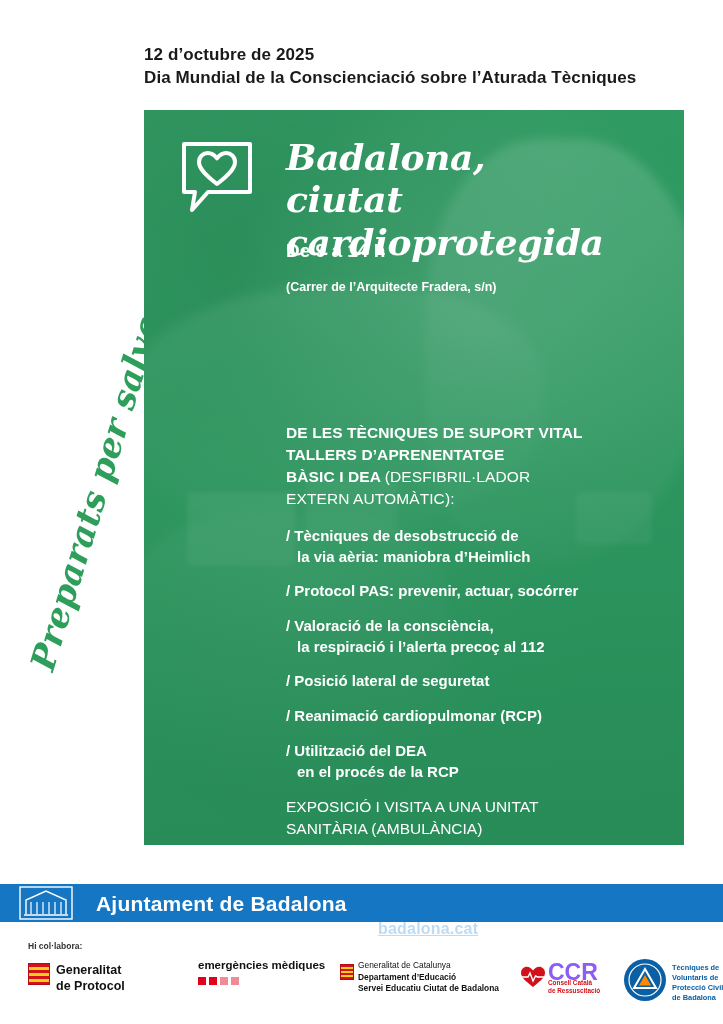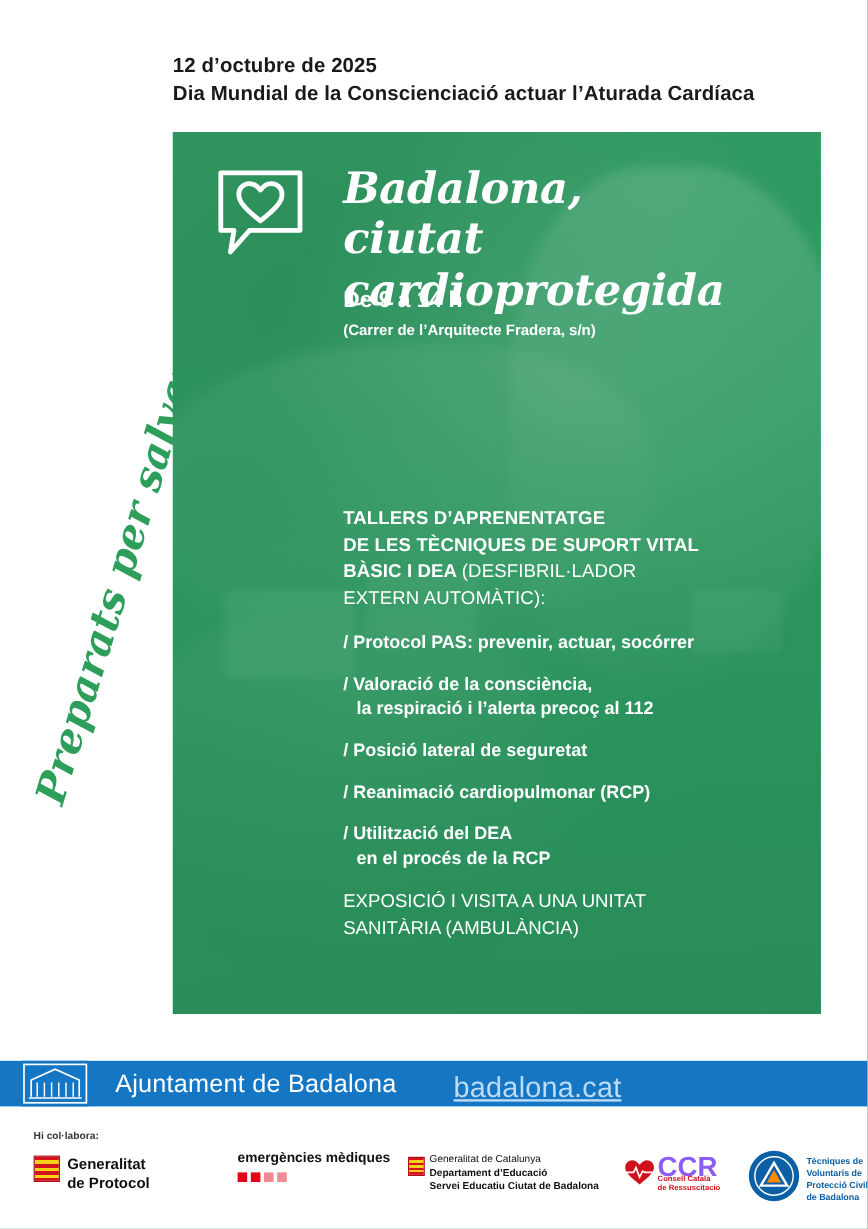--- a/index.html
+++ b/index.html
@@ -184,21 +184,21 @@
   }
   .sub-place {
     font-size: 19px;
     font-weight: 700;
     line-height: 1.35;
   }
   .sub-addr {
     font-size: 12.5px;
     font-weight: 700;
     line-height: 1.5;
-    margin-top: 2px;
+    margin-top: 14px;
   }
 
   .body-block {
     position: absolute;
     left: 142px;
     top: 312px;
     width: 392px;
   }
   .heading {
     font-size: 15.5px;
@@ -237,30 +237,30 @@
     top: 884px;
     width: 56px;
     height: 38px;
     background: #1576c4;
   }
   .band-title {
     position: absolute;
     left: 96px;
     top: 892px;
     font-size: 21px;
-    font-weight: 400;
+    font-weight: 700;
     color: #ffffff;
     letter-spacing: .2px;
   }
   .band-url {
     position: absolute;
     left: 378px;
-    top: 893px;
-    font-size: 24px;
-    font-weight: 400;
+    top: 920px;
+    font-size: 16px;
+    font-weight: 700;
     color: #bcdcf5;
     letter-spacing: .2px;
   }
 
   
   .collab-label {
     position: absolute;
     left: 28px;
     top: 941px;
     font-size: 8.5px;
@@ -328,21 +328,21 @@
   .pc .pc-text {
     position: absolute; left: 48px; top: 8px;
     font-size: 7.4px; font-weight: 700; color: #0b5fa5; line-height: 1.33;
   }
 </style>
 </head>
 <body>
 
 <div class="header">
   <div class="header-line1">12 d’octubre de 2025</div>
-  <div class="header-line2">Dia Mundial de la Conscienciació actuar l’Aturada Cardíaca</div>
+  <div class="header-line2">Dia Mundial de la Conscienciació sobre l’Aturada Tècniques</div>
 </div>
 
 <div class="slogan-wrap">
   <div class="slogan">Preparats per salvar vides?</div>
 </div>
 
 <div class="poster">
   <div class="photo">
     <div class="torso"></div>
     <div class="legs"></div>
@@ -368,29 +368,33 @@
       <div class="title">ciutat cardioprotegida</div>
     </div>
 
     <div class="subtitle-block">
       <div class="sub-time">De 9 a 14 h</div>
       <div class="sub-addr">(Carrer de l’Arquitecte Fradera, s/n)</div>
     </div>
 
     <div class="body-block">
       <div class="heading">
+        <div>DE LES TÈCNIQUES DE SUPORT VITAL</div>
         <div>TALLERS D’APRENENTATGE</div>
-        <div>DE LES TÈCNIQUES DE SUPORT VITAL</div>
         <div>
           <span>BÀSIC I DEA </span><span class="light">(DESFIBRIL·LADOR</span>
         </div>
         <div class="light">EXTERN AUTOMÀTIC):</div>
       </div>
 
       <div class="list">
+        <div class="list-item">
+          <span>/ Tècniques de desobstrucció de</span>
+          <span class="ind">la via aèria: maniobra d’Heimlich</span>
+        </div>
         <div class="list-item">
           <span>/ Protocol PAS: prevenir, actuar, socórrer</span>
         </div>
         <div class="list-item">
           <span>/ Valoració de la consciència,</span>
           <span class="ind">la respiració i l’alerta precoç al 112</span>
         </div>
         <div class="list-item">
           <span>/ Posició lateral de seguretat</span>
         </div>

